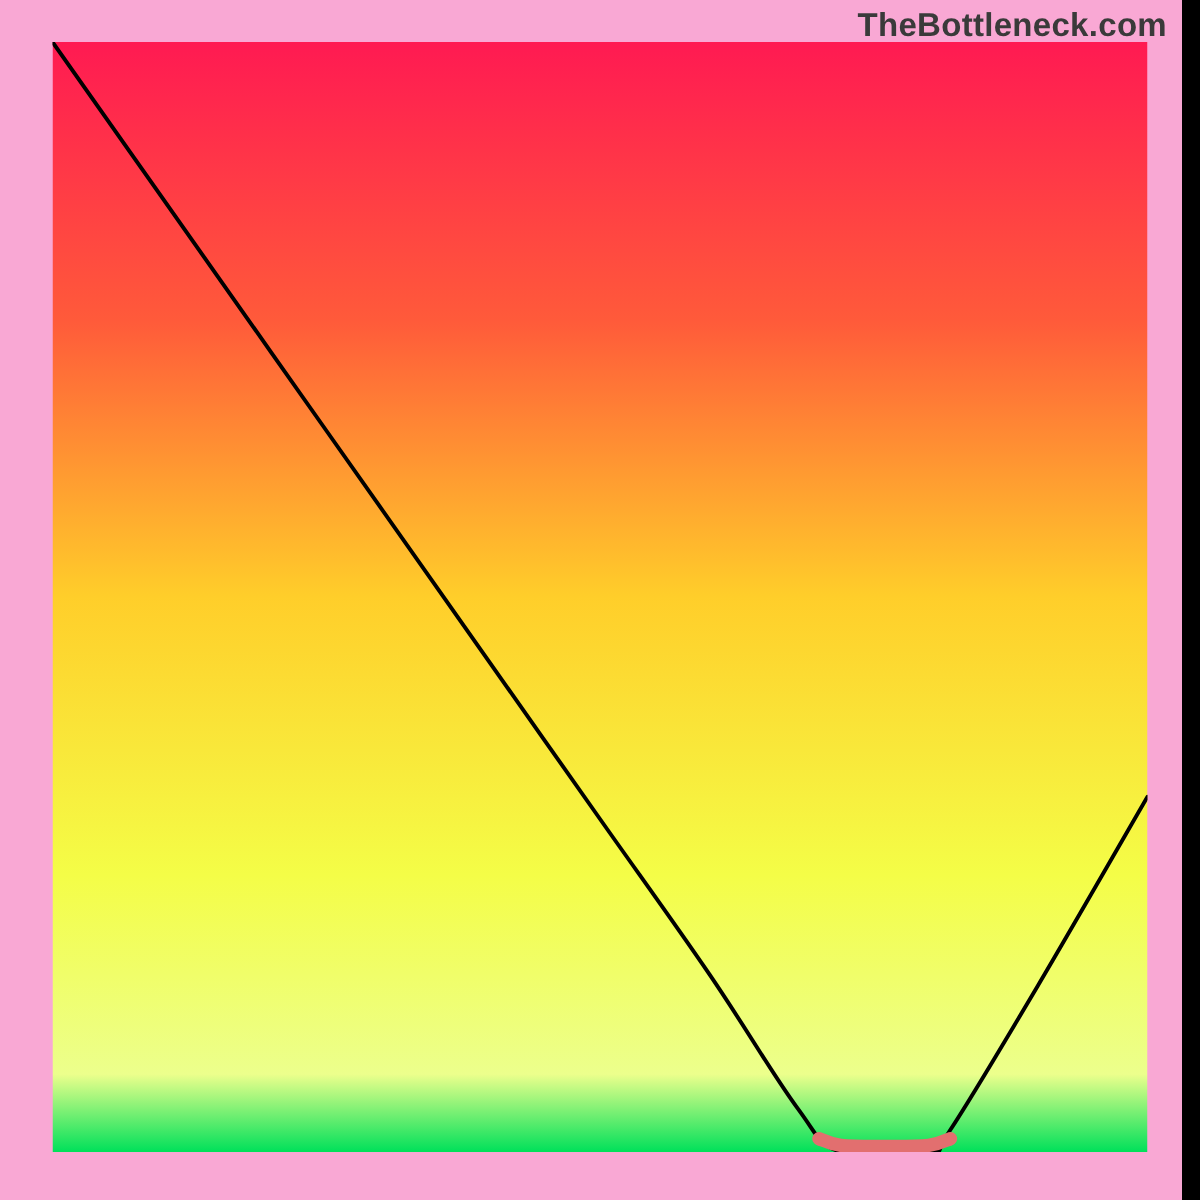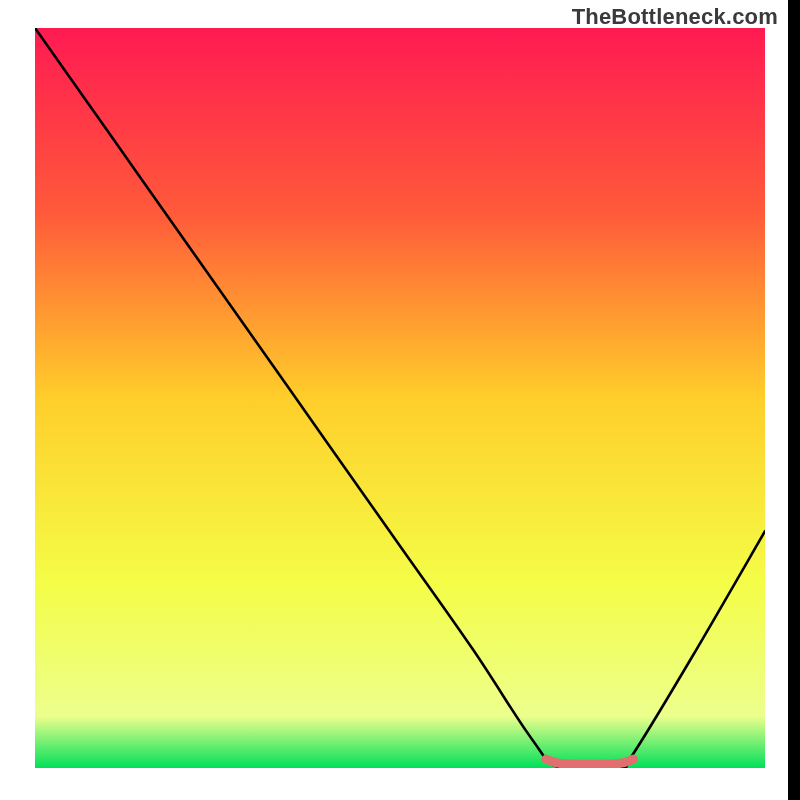--- a/index.html
+++ b/index.html
@@ -8,21 +8,21 @@
     width: 800px;
     height: 800px;
     background: #000;
     font-family: Arial, Helvetica, sans-serif;
     overflow: hidden;
   }
   .frame {
     position: relative;
     width: 788px;
     height: 800px;
-    background: #ffffff;
+    background: #f9a8d4;
   }
   .watermark {
     position: absolute;
     top: 4px;
     right: 10px;
     color: #3a3a3a;
     font-size: 22px;
     font-weight: 600;
     letter-spacing: 0.2px;
     user-select: none;

